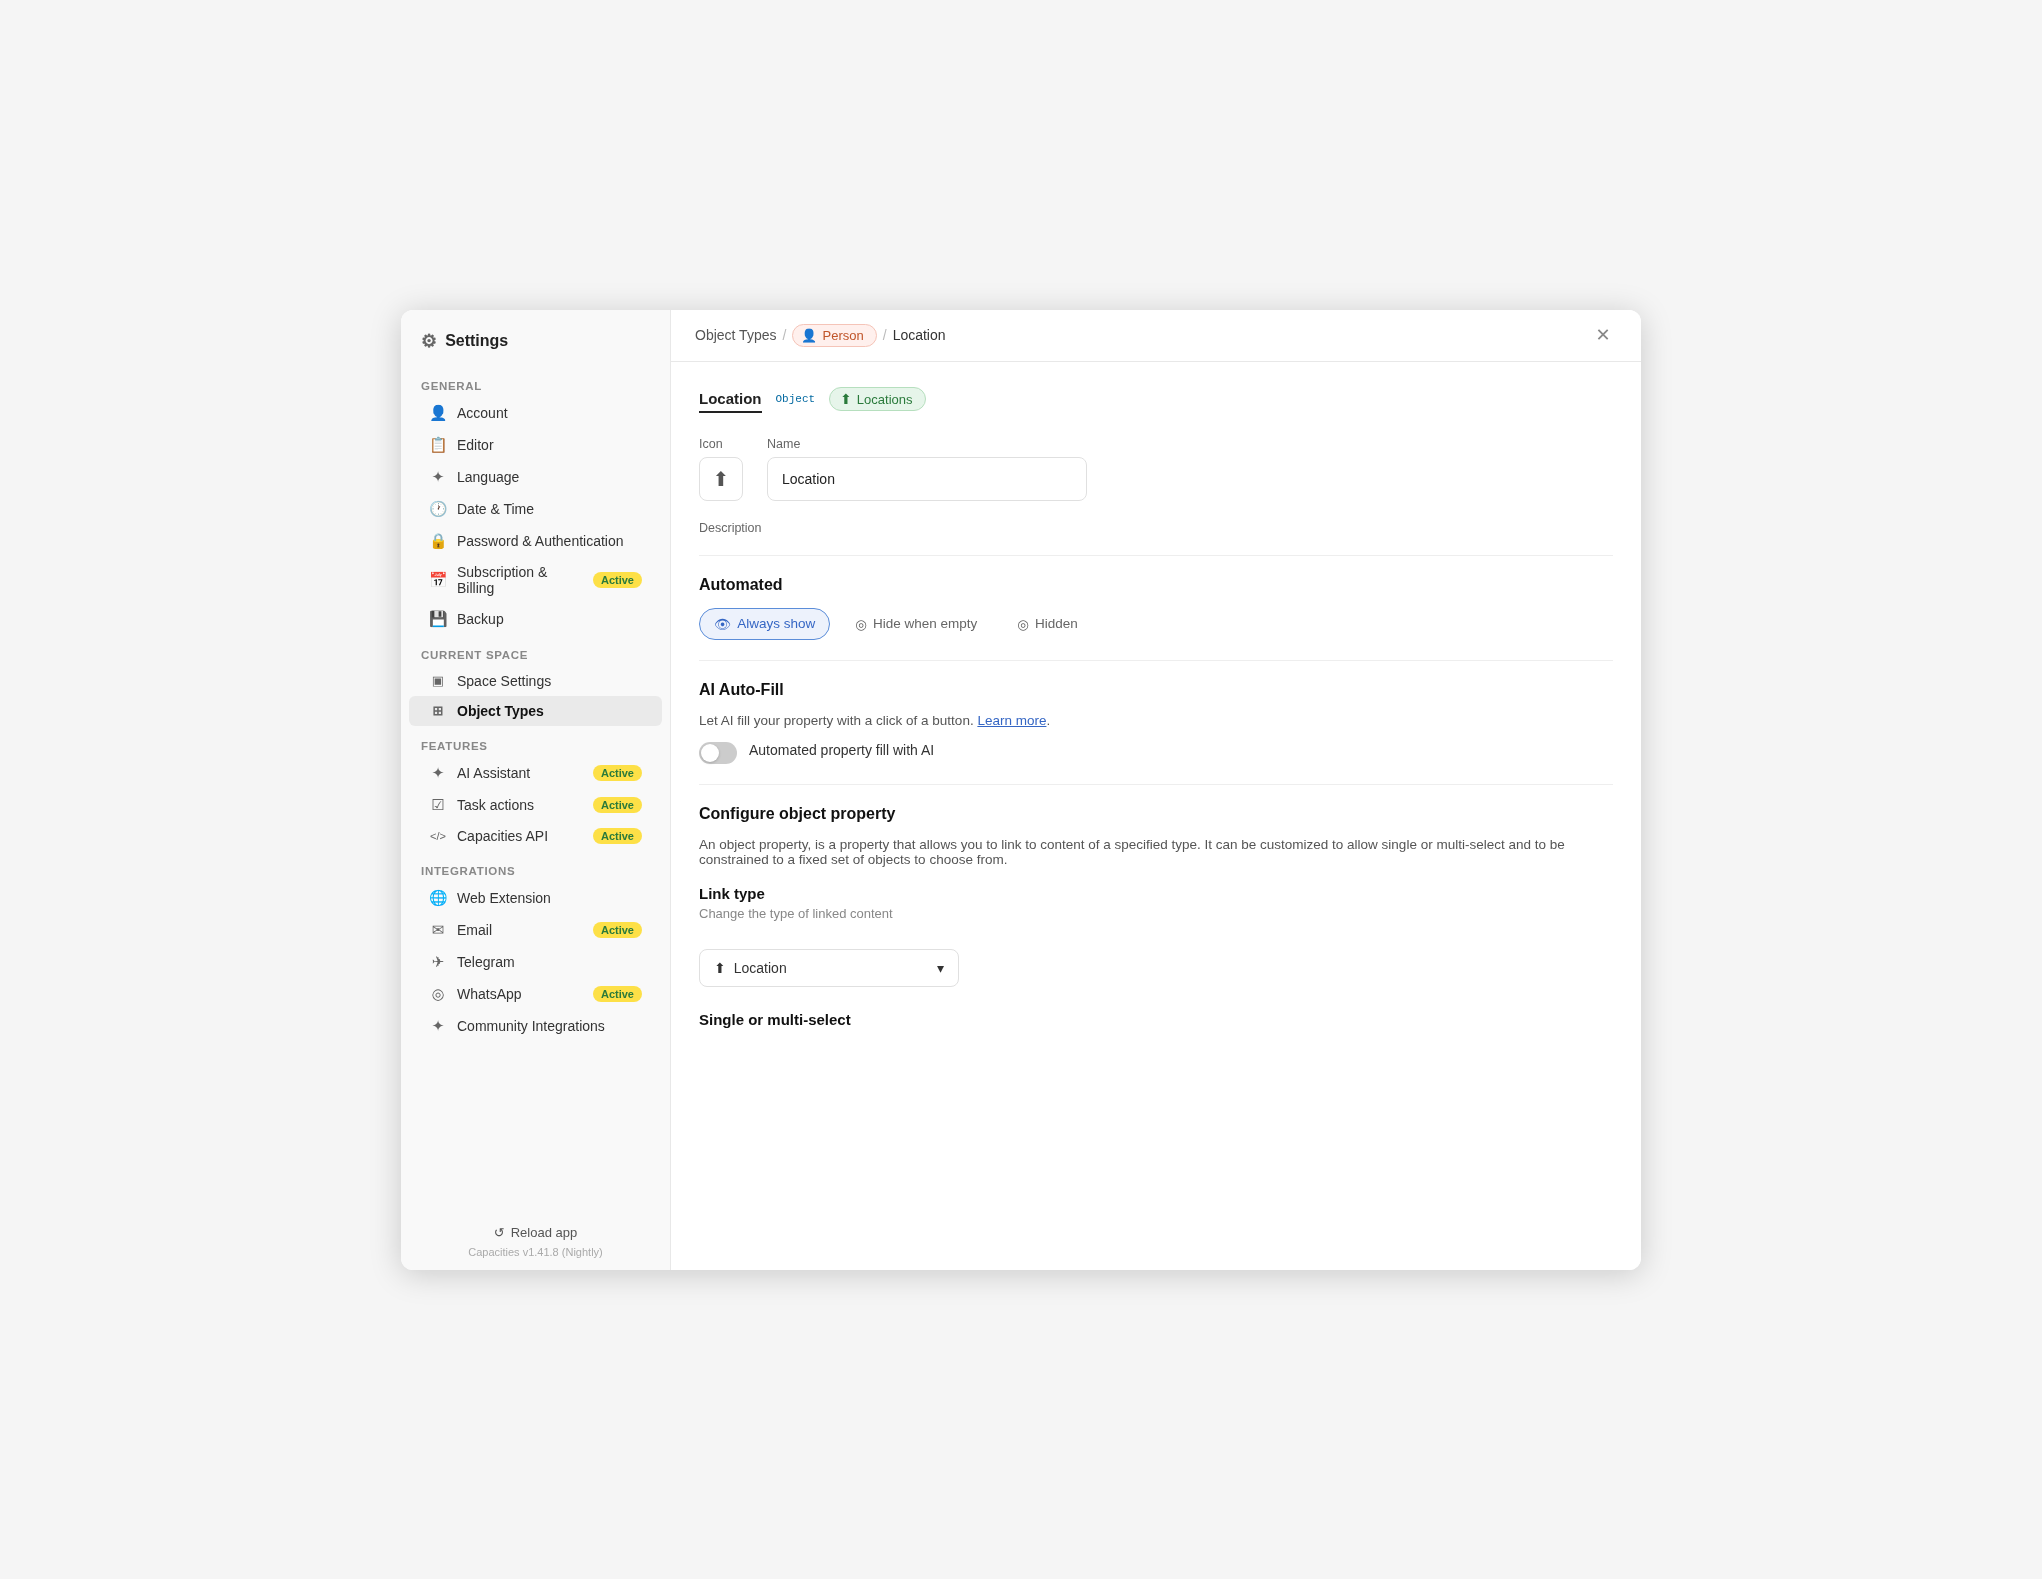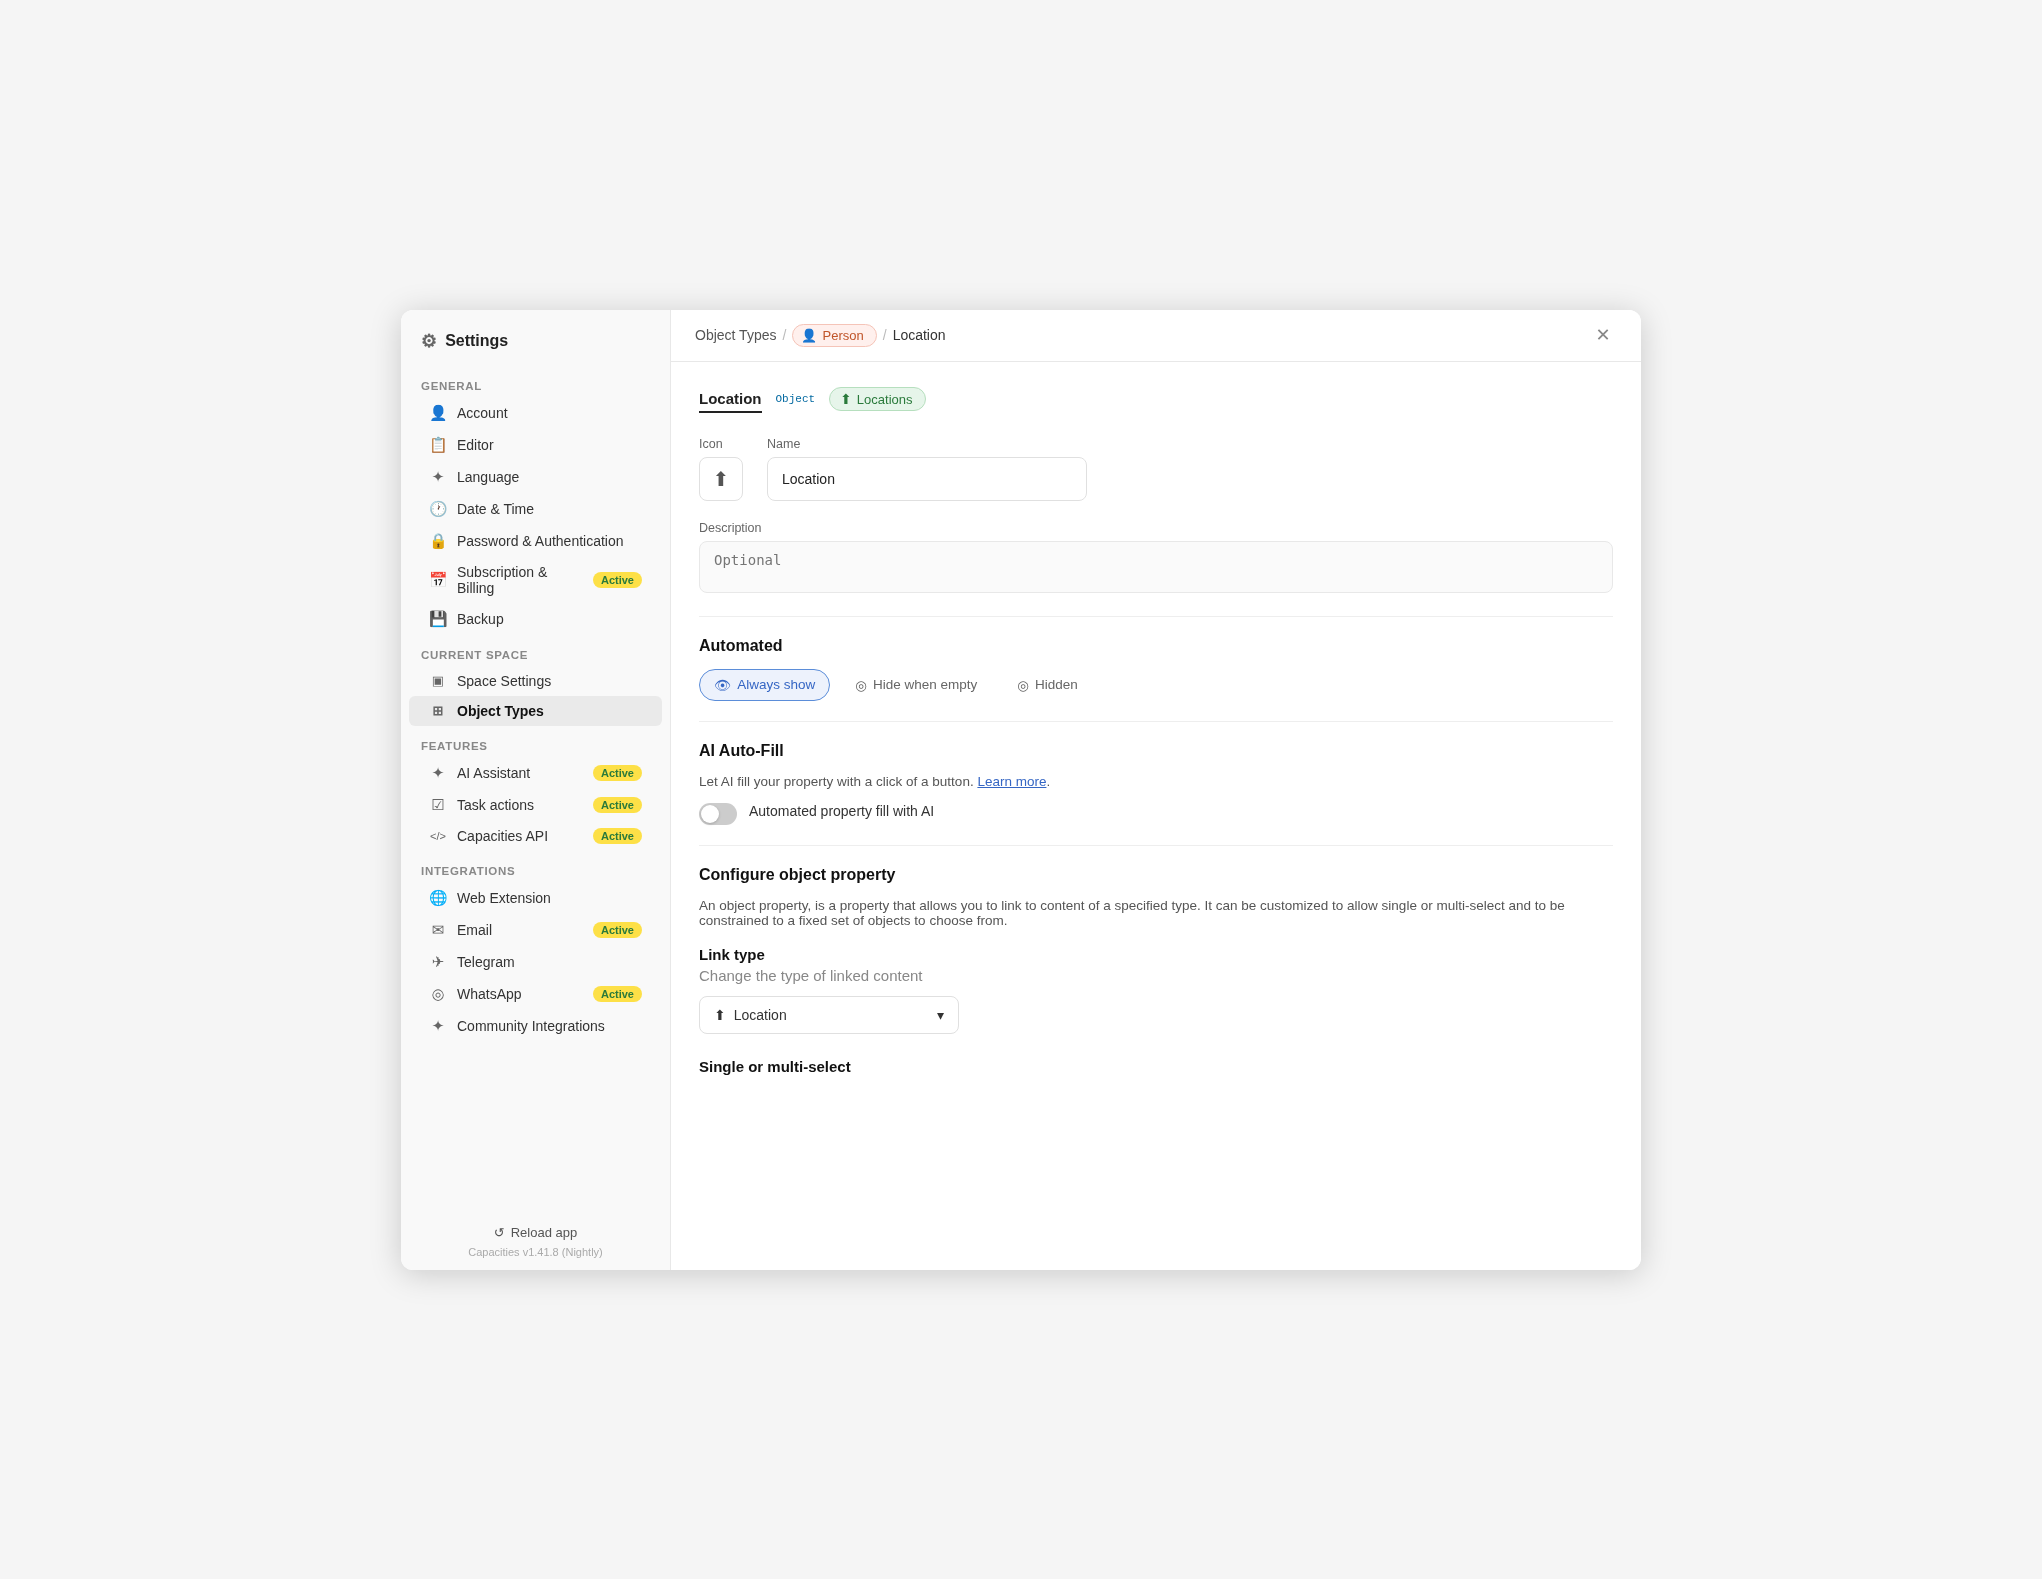--- a/index.html
+++ b/index.html
@@ -292,21 +292,21 @@
       border-radius: 50%;
       position: absolute;
       top: 2px;
       left: 2px;
       box-shadow: 0 1px 3px rgba(0,0,0,0.2);
       transition: left 0.15s;
     }
     
     .configure-desc { font-size: 13.5px; color: #555; margin-bottom: 18px; }
     .link-type-label { font-size: 15px; font-weight: 700; color: #111; margin-bottom: 4px; }
-    .link-type-sub { font-size: 15px; color: #888; margin-bottom: 12px; }
+    .link-type-sub { font-size: 13px; color: #888; margin-bottom: 28px; }
     .link-type-select {
       display: flex;
       align-items: center;
       justify-content: space-between;
       width: 260px;
       border: 1px solid #e0e0e0;
       border-radius: 8px;
       padding: 10px 14px;
       cursor: pointer;
       background: #fff;
@@ -459,21 +459,20 @@
           </div>
         </div>
         <div class="form-col">
           <span class="form-label">Name</span>
           <input class="name-input" type="text" value="Location" style="">
         </div>
       </div>
 
       <div style="margin-bottom:20px;">
         <div class="desc-label">Description</div>
-        <textarea class="desc-input" placeholder="Optional" style=""></textarea>
       </div>
 
       <hr class="divider">
 
       <div>
         <div class="section-title">Automated</div>
         <div class="visibility-row">
           <button class="vis-btn selected">
             <span>👁</span>
             <span>Always show</span>

